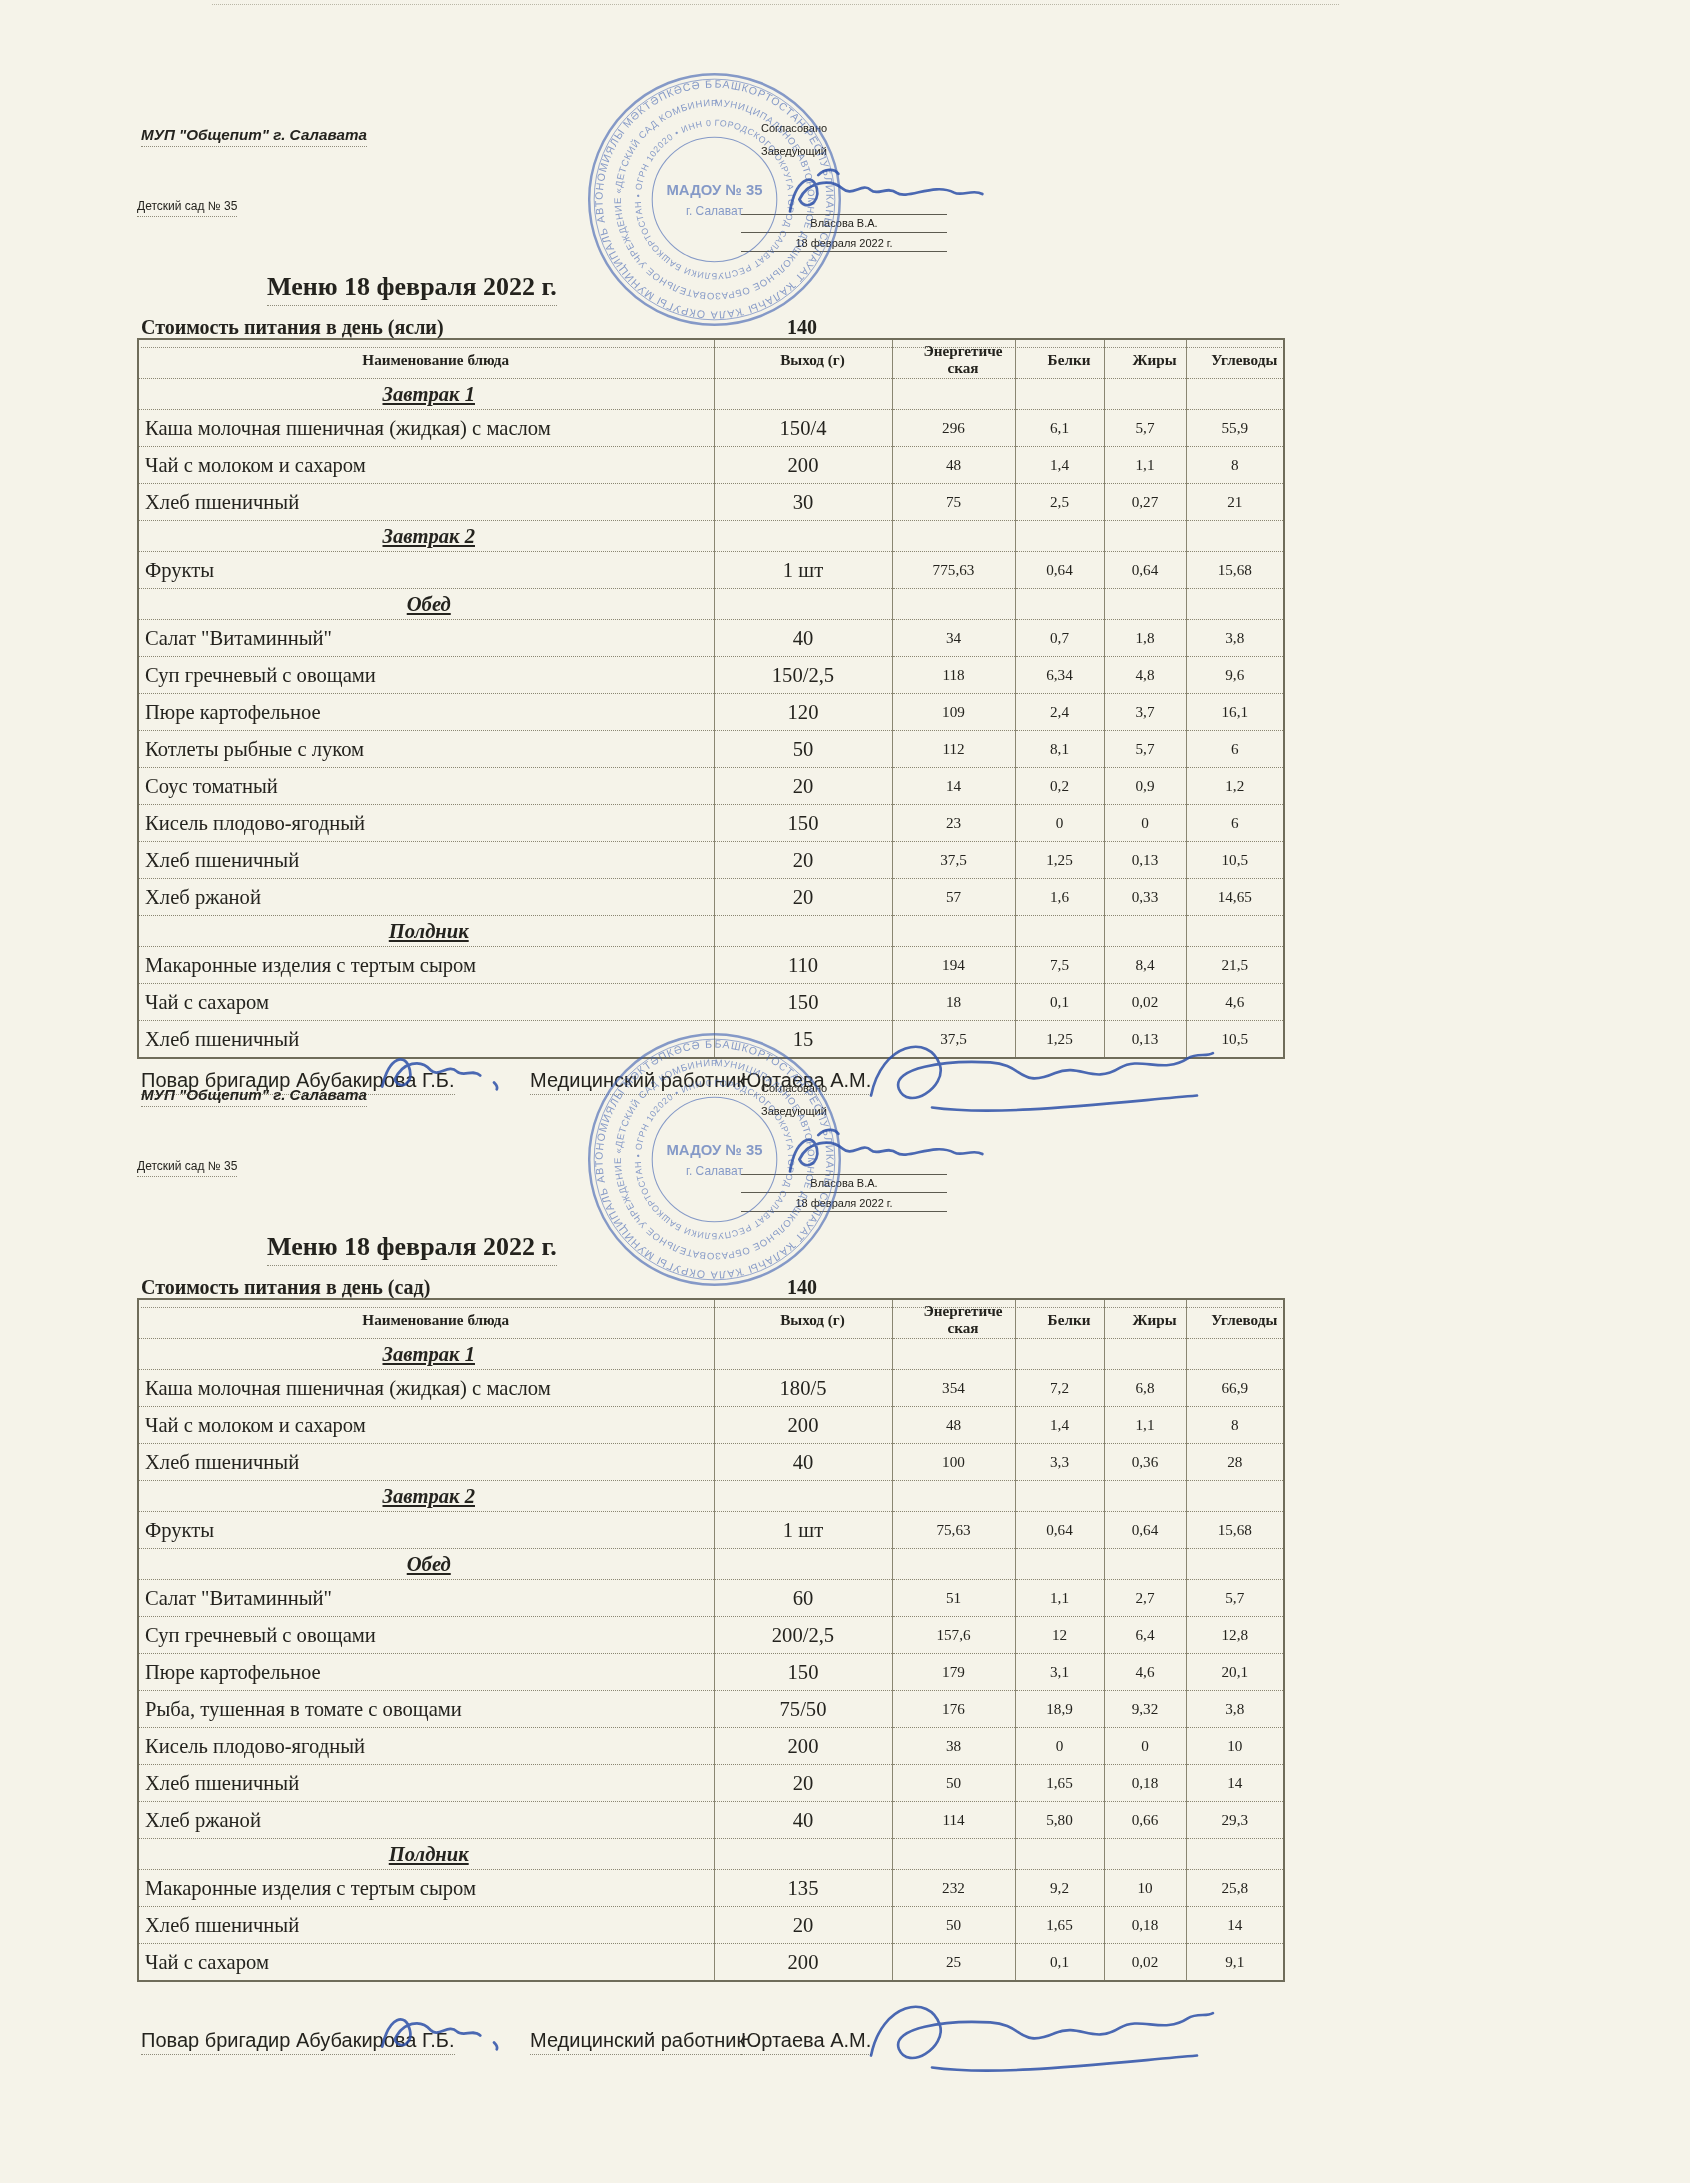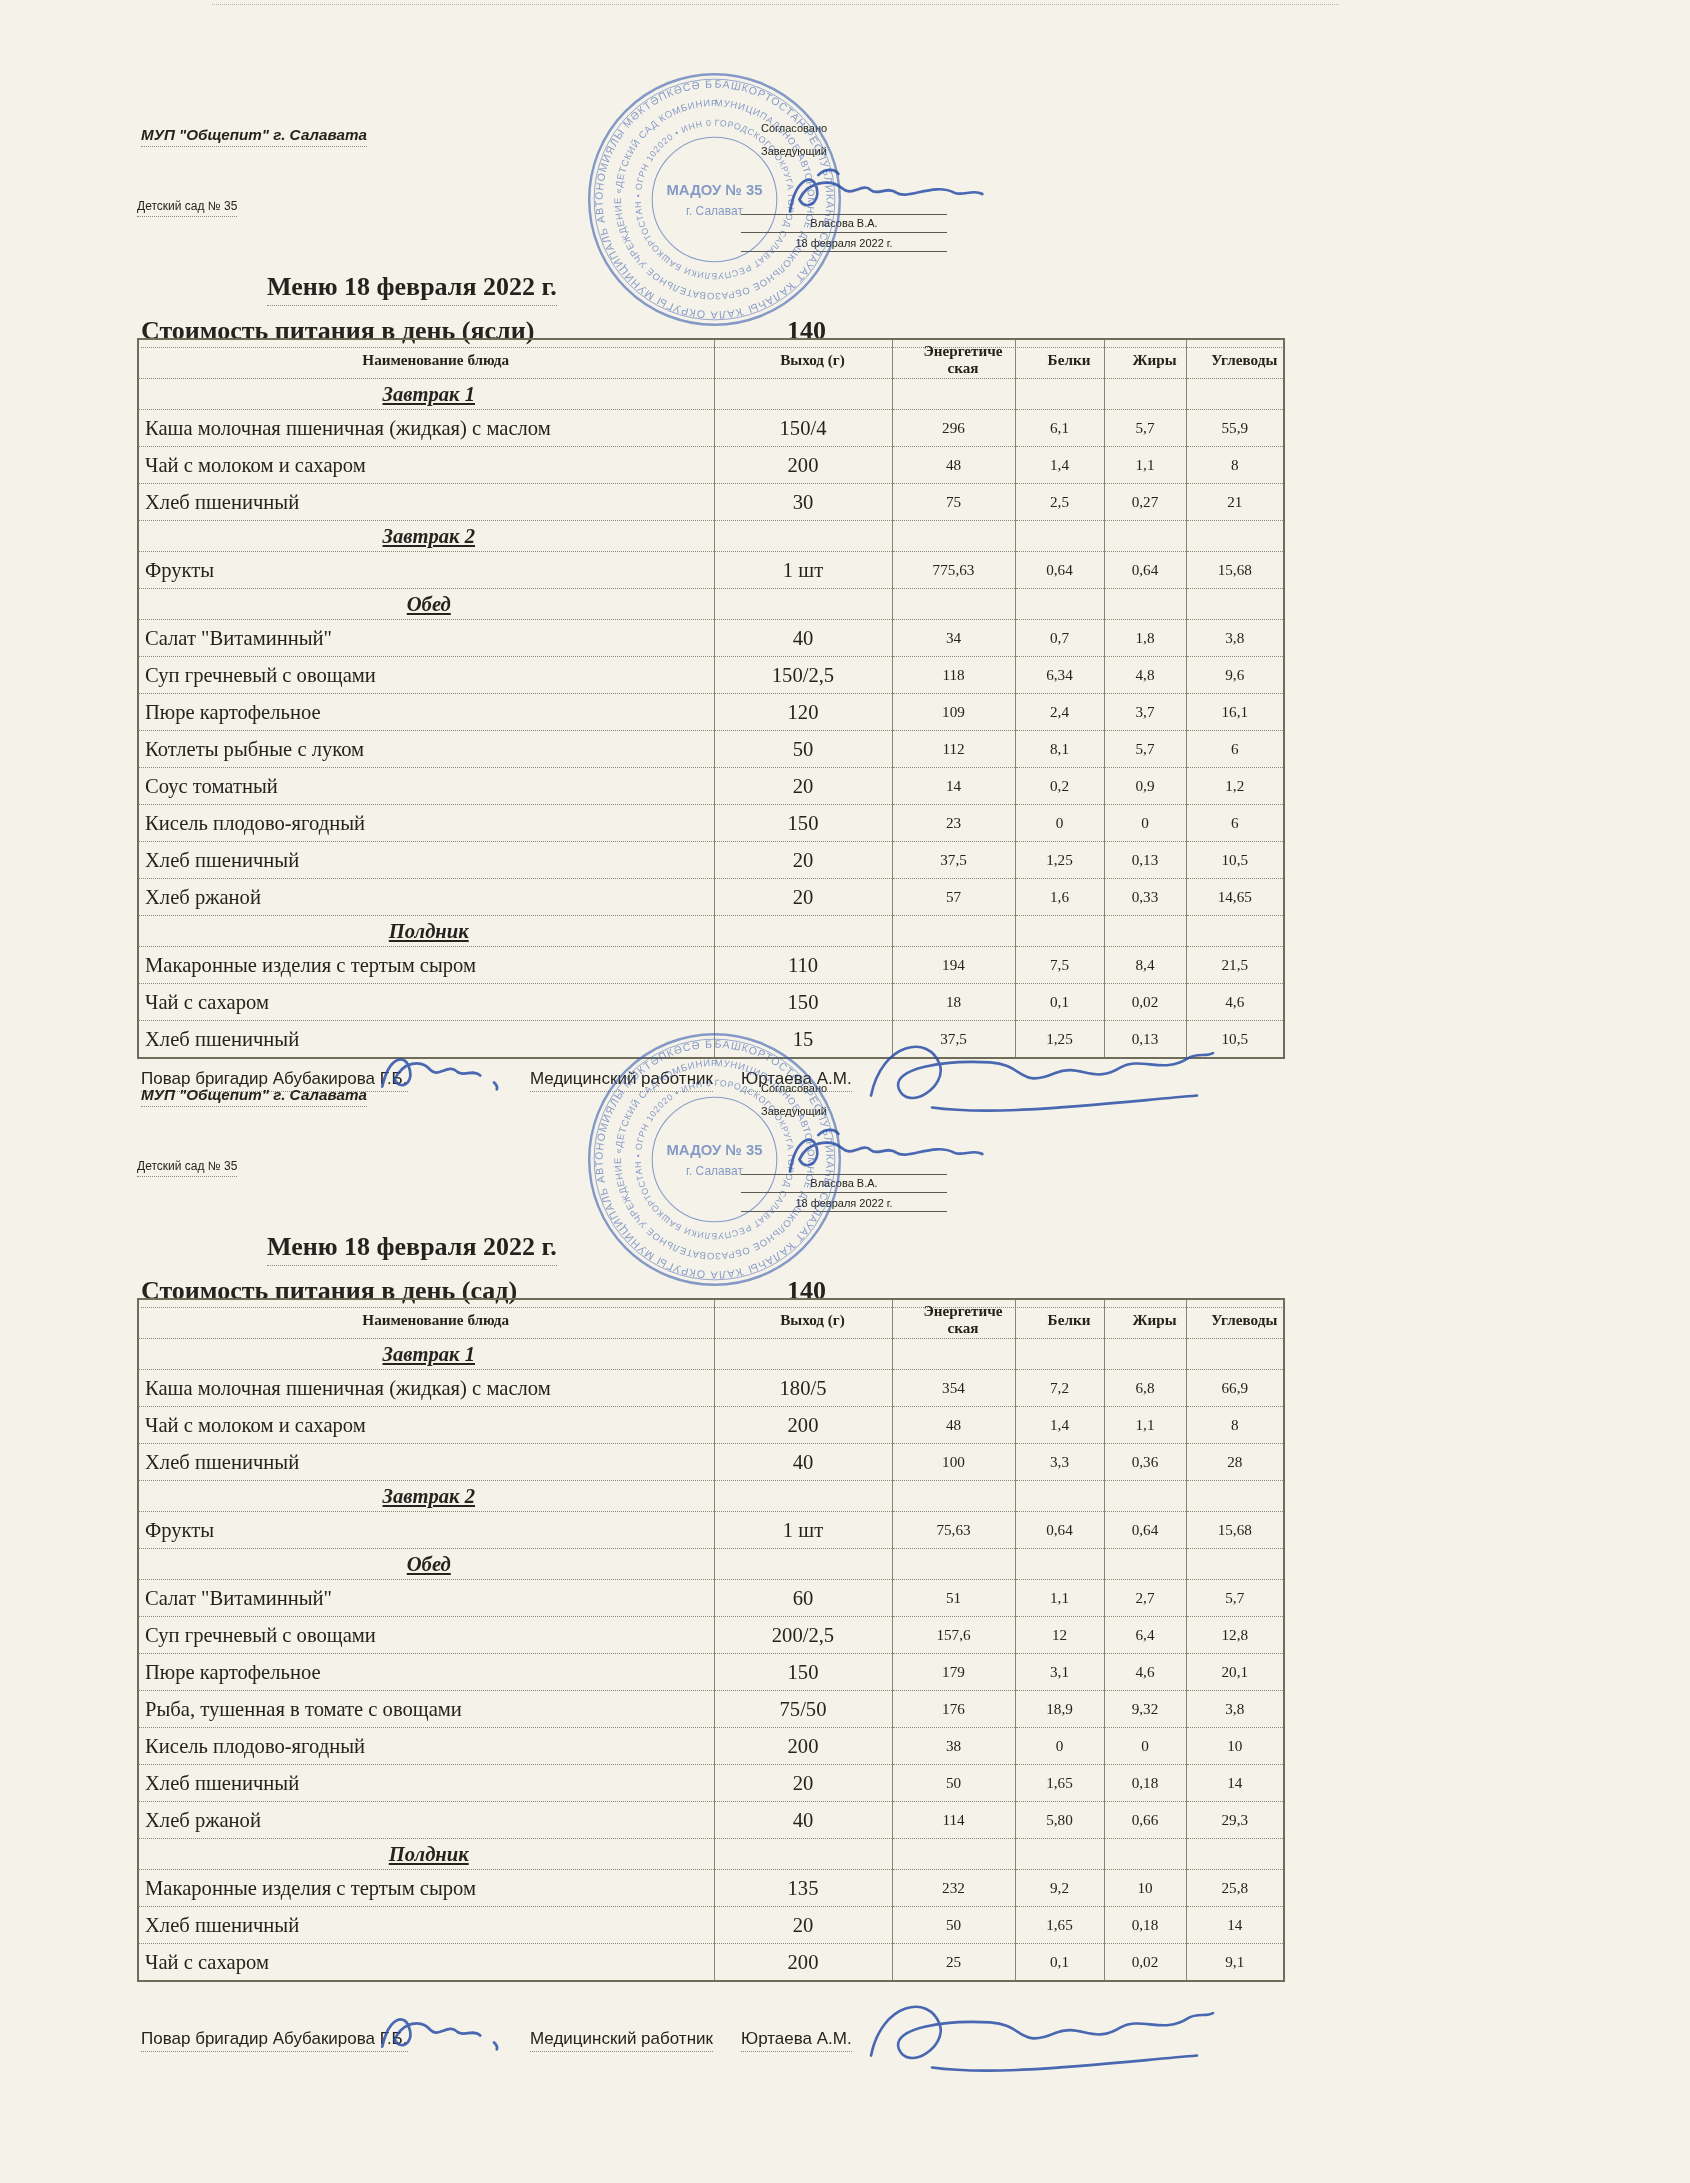--- a/index.html
+++ b/index.html
@@ -60,21 +60,21 @@
   .stamp .ctr1{font-size:21px;font-weight:bold;text-anchor:middle;}
   .stamp .ctr2{font-size:17px;text-anchor:middle;}
 
   .title{
     position:absolute;left:267px;top:159px;margin:0;
     font-size:26px;font-weight:bold;
     padding-bottom:2.7px;border-bottom:1.3px dotted #8f8c7b;
   }
   .cost-row{
     position:absolute;left:141px;top:203px;width:1143px;height:30.5px;
-    font-size:26px;font-weight:bold;
+    font-size:20px;font-weight:bold;
     border-bottom:1.3px dotted #8f8c7b;
   }
   .cost-value{position:absolute;left:646px;top:0;}
 
   .menu-table{
     position:absolute;left:137px;top:225px;width:1147px;
     border-collapse:collapse;table-layout:fixed;
     border:2px solid #6f6c5a;
   }
   .menu-table th,.menu-table td{
@@ -93,21 +93,21 @@
   .menu-table td{height:34px;vertical-align:middle;}
   .name-cell{text-align:left;padding-left:6px;font-size:20.6px;}
   .out-cell{text-align:center;font-size:20.6px;}
   .num-cell{text-align:center;font-size:15.2px;}
   .section-row td{height:28px;}
   .section-row .name-cell{text-align:center;}
   .meal-label{font-weight:bold;font-style:italic;font-size:20.6px;text-decoration:underline;}
 
   .footer{
     position:absolute;left:0;top:941px;width:1691px;height:113px;
-    font-family:"Liberation Sans",sans-serif;font-size:17px;
+    font-family:"Liberation Sans",sans-serif;font-size:20px;
   }
   .f-cook{position:absolute;left:141px;top:14.6px;padding-bottom:2px;}
   .f-med{position:absolute;left:530px;top:14.6px;padding-bottom:2px;}
   .f-medname{position:absolute;left:741px;top:14.6px;padding-bottom:2px;}
   .sig-cook{left:371px;top:-13.3px;width:166px;height:69px;z-index:6;}
   .sig-med{left:849px;top:-30.5px;width:378px;height:106px;z-index:6;}
 </style>
 </head>
 <body>
 

